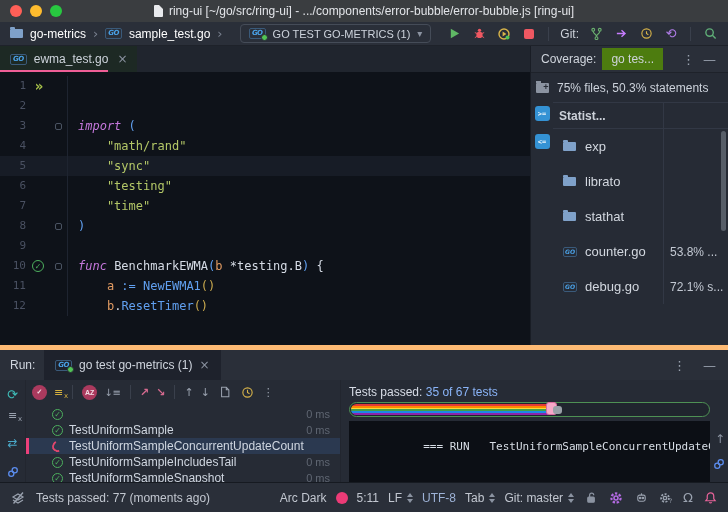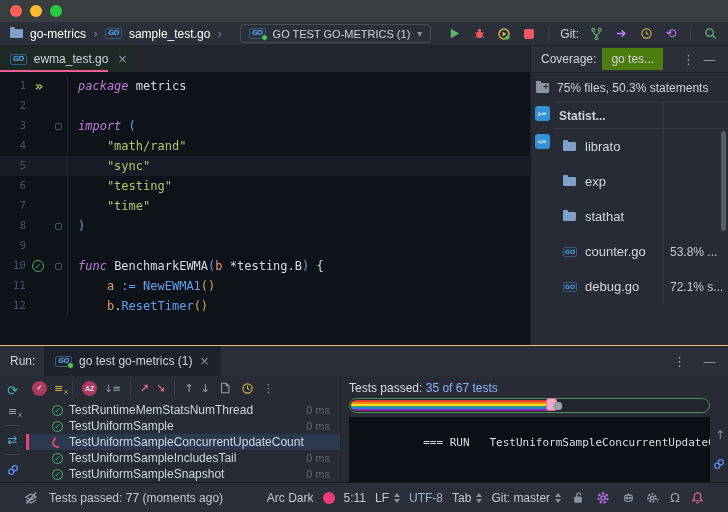--- a/index.html
+++ b/index.html
@@ -82,21 +82,21 @@
   .cov-headrow .c2 { width:64px; padding-left:6px; }
   .cov-row { display:flex; height:35px; align-items:center; font-size:13px; color:#d2d7df; }
   .cov-row.sel { background:#4a505a; }
   .cov-icon-cell { width:26px; padding-left:10px; display:flex; align-items:center; }
   .cov-name { flex:1; padding-left:6px; white-space:nowrap; overflow:hidden; }
   .cov-stat { width:64px; padding-left:6px; font-size:12px; color:#c3c9d3; white-space:nowrap; }
   .go-mini { font:italic bold 6px "DejaVu Sans",sans-serif; color:#4aa2e8; border:1px solid #3a5a7a; border-radius:2px; padding:1px 1px; line-height:6px; }
   .cov-scrollbar { position:absolute; right:2px; top:58px; width:5px; height:100px; background:#575e68; border-radius:3px; }
 
   
-  .runpanel { height:137px; background:#262b35; border-top:1px solid #fdba74; display:flex; flex-direction:column; }
+  .runpanel { height:137px; background:#262b35; border-top:5px solid #fdba74; display:flex; flex-direction:column; }
   .run-header { height:30px; flex:0 0 30px; display:flex; align-items:center; padding:0 8px 0 10px; font-size:12px; color:#cfd5de; background:#2a2f39; gap:9px; }
   .run-tab { display:flex; align-items:center; gap:7px; background:#1e222c; height:30px; padding:0 11px; }
   .run-tab .close { color:#8b93a1; }
   .run-head-spacer { flex:1; }
   .run-body { flex:1; display:flex; min-height:0; }
   .run-strip { width:26px; flex:0 0 26px; display:flex; flex-direction:column; align-items:center; gap:7px; padding-top:7px; border-right:1px solid #22262f; }
   .strip-sep { width:14px; height:1px; background:#3a404c; }
   .i-rerun { color:#3fbdb8; font-size:13px; }
   .i-clear { color:#9aa2af; font-size:11px; position:relative; }
   .i-clear::after { content:"x"; position:absolute; right:-5px; bottom:-1px; font-size:7px; color:#9aa2af; }
@@ -123,21 +123,21 @@
   .tests-line .cnt { color:#8ab4f8; }
   .progress { height:15px; border:1px solid #4e9154; border-radius:8px; margin-top:3px; position:relative; background:#20252e; }
   .progress-fill { position:absolute; left:1px; top:1px; bottom:1px; border-radius:7px 0 0 7px; background:linear-gradient(180deg,#e53935 0 17%,#fb8c00 17% 33%,#fdd835 33% 50%,#43a047 50% 67%,#1e88e5 67% 83%,#8e24aa 83% 100%); }
   .cat { position:absolute; right:-9px; top:-2px; width:11px; height:13px; background:#f7a8c8; border:1px solid #d96ba0; border-radius:3px; }
   .cat::after { content:""; position:absolute; right:-6px; top:3px; width:9px; height:8px; background:#9aa0a8; border-radius:3px; }
   .console { flex:1; background:#0c0f15; margin-top:4px; font-family:"DejaVu Sans Mono",monospace; font-size:11px; color:#d8dee6; padding:6px 8px; white-space:pre; overflow:hidden; }
   .con-up { position:absolute; right:3px; top:52px; color:#8d95a3; font-size:12px; }
   .con-link { position:absolute; right:3px; bottom:8px; }
 
   
-  .statusbar { height:30px; background:#2a2f39; border-top:1px solid #161a21; display:flex; align-items:center; padding:0 23px; font-size:12px; color:#c2c7d0; overflow:hidden; }
+  .statusbar { height:30px; background:#2a2f39; border-top:1px solid #161a21; display:flex; align-items:center; padding:0 10px; font-size:12px; color:#c2c7d0; overflow:hidden; }
   .sb-msg { margin-left:10px; white-space:nowrap; }
   .sb-right { margin-left:auto; display:flex; align-items:center; gap:9px; }
   .sb-item { display:flex; align-items:center; gap:3px; white-space:nowrap; }
   .sb-dot { width:12px; height:12px; border-radius:50%; background:#ec3b77; flex:0 0 12px; }
   .sb-enc { color:#9db2d6; }
   .updown { display:inline-flex; flex-direction:column; margin-left:2px; }
   .tri-up { width:0; height:0; border-left:3px solid transparent; border-right:3px solid transparent; border-bottom:4px solid #8b93a1; margin-bottom:2px; }
   .tri-down { width:0; height:0; border-left:3px solid transparent; border-right:3px solid transparent; border-top:4px solid #8b93a1; }
   .sb-omega { color:#9aa2af; font-size:13px; font-family:"DejaVu Sans",sans-serif; }
 </style>
@@ -145,20 +145,24 @@
 <body>
 
 <div class="app">
 
   <div class="titlebar">
     <div class="traffic">
       <span class="tdot red"></span>
       <span class="tdot yellow"></span>
       <span class="tdot green"></span>
     </div>
+    <div class="title-text">
+      <span class="doc-icon"></span>
+      <span>ring-ui [~/go/src/ring-ui] - .../components/error-bubble/error-bubble.js [ring-ui]</span>
+    </div>
   </div>
 
   <div class="navbar">
     <span class="folder-icon"></span>
     <span class="crumb">go-metrics</span>
     <span class="chev glyph">›</span>
     <span class="go-icon">GO</span>
     <span class="crumb">sample_test.go</span>
     <span class="chev glyph">›</span>
     <span class="nav-spacer"></span>
@@ -229,21 +233,21 @@
       <div class="tabbar">
         <div class="etab">
           <span class="go-icon">GO</span>
           <span>ewma_test.go</span>
           <span class="close glyph">×</span>
         </div>
         <div class="tab-underline"></div>
       </div>
       <div class="editor">
         <div>
-            <div class="code-row"><span class="gutter-num">1</span><span class="gutter-icon"><span class="run-glyph">»</span></span><span class="fold-col"></span><span class="code-text"><span class="tok-kw">package</span><span class="tok-plain"> metrics</span></span></div>
+            <div class="code-row"><span class="gutter-num">1</span><span class="gutter-icon"><span class="run-glyph">»</span></span><span class="fold-col"></span></div>
             <div class="code-row"><span class="gutter-num">2</span><span class="gutter-icon"></span><span class="fold-col"></span><span class="code-text"></span></div>
             <div class="code-row"><span class="gutter-num">3</span><span class="gutter-icon"></span><span class="fold-col"><span class="fold-marker"></span></span><span class="code-text"><span class="tok-kw">import</span><span class="tok-punc"> (</span></span></div>
             <div class="code-row"><span class="gutter-num">4</span><span class="gutter-icon"></span><span class="fold-col"></span><span class="code-text"><span class="tok-str">    "math/rand"</span></span></div>
             <div class="code-row hl"><span class="gutter-num">5</span><span class="gutter-icon"></span><span class="fold-col"></span><span class="code-text"><span class="tok-str">    "sync"</span></span></div>
             <div class="code-row"><span class="gutter-num">6</span><span class="gutter-icon"></span><span class="fold-col"></span><span class="code-text"><span class="tok-str">    "testing"</span></span></div>
             <div class="code-row"><span class="gutter-num">7</span><span class="gutter-icon"></span><span class="fold-col"></span><span class="code-text"><span class="tok-str">    "time"</span></span></div>
             <div class="code-row"><span class="gutter-num">8</span><span class="gutter-icon"></span><span class="fold-col"><span class="fold-marker"></span></span><span class="code-text"><span class="tok-punc">)</span></span></div>
             <div class="code-row"><span class="gutter-num">9</span><span class="gutter-icon"></span><span class="fold-col"></span><span class="code-text"></span></div>
             <div class="code-row"><span class="gutter-num">10</span><span class="gutter-icon"><span class="check-glyph">✓</span></span><span class="fold-col"><span class="fold-marker"></span></span><span class="code-text"><span class="tok-kw">func</span><span class="tok-plain"> BenchmarkEWMA</span><span class="tok-punc">(</span><span class="tok-var">b</span><span class="tok-plain"> *testing.B</span><span class="tok-punc">)</span><span class="tok-plain"> {</span></span></div>
             <div class="code-row"><span class="gutter-num">11</span><span class="gutter-icon"></span><span class="fold-col"></span><span class="code-text"><span class="tok-plain">    </span><span class="tok-var">a</span><span class="tok-punc"> := </span><span class="tok-fn">NewEWMA1</span><span class="tok-gold">()</span></span></div>
@@ -271,28 +275,28 @@
           <div class="cov-table">
             <div class="cov-coldiv"></div>
             <div class="cov-headrow">
               <span class="c2">Statist...</span>
             </div>
             <div>
                 <div class="cov-row">
                   <span class="cov-icon-cell">
                     <span class="folder-icon"></span>
                   </span>
-                  <span class="cov-name">librato</span>
+                  <span class="cov-name">exp</span>
                   <span class="cov-stat"></span>
                 </div>
                 <div class="cov-row">
                   <span class="cov-icon-cell">
                     <span class="folder-icon"></span>
                   </span>
-                  <span class="cov-name">exp</span>
+                  <span class="cov-name">librato</span>
                   <span class="cov-stat"></span>
                 </div>
                 <div class="cov-row">
                   <span class="cov-icon-cell">
                     <span class="folder-icon"></span>
                   </span>
                   <span class="cov-name">stathat</span>
                   <span class="cov-stat"></span>
                 </div>
                 <div class="cov-row">
@@ -366,21 +370,20 @@
             <svg width="13" height="13" viewBox="0 0 14 14" fill="none" stroke="#d8b44a" stroke-width="1.2">
               <circle cx="7" cy="7" r="5"></circle>
                 <path d="M7 4 V7 L9.2 8.3"></path>
             </svg>
           </span>
           <span class="tb-gray glyph">⋮</span>
         </div>
         <div class="tree">
             <div class="tree-row">
               <span class="tree-check">✓</span>
-              <span class="">TestRuntimeMemStatsNumThread</span>
               <span class="tree-time">0 ms</span>
             </div>
             <div class="tree-row">
               <span class="tree-check">✓</span>
               <span class="">TestUniformSample</span>
               <span class="tree-time">0 ms</span>
             </div>
             <div class="tree-row sel">
               <span class="tree-spin"></span>
               <span class="">TestUniformSampleConcurrentUpdateCount</span>

